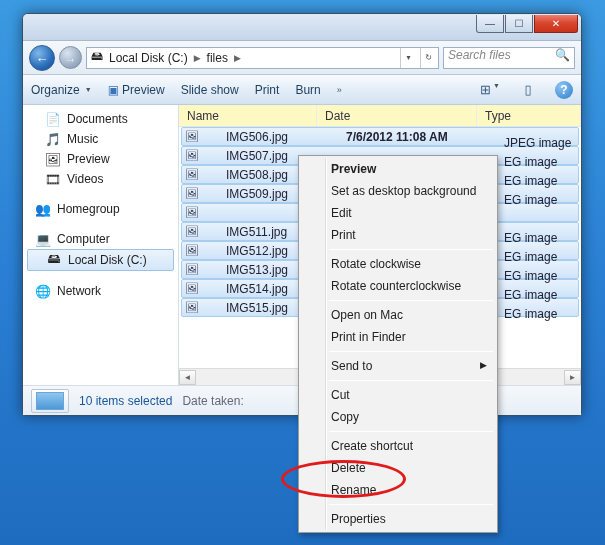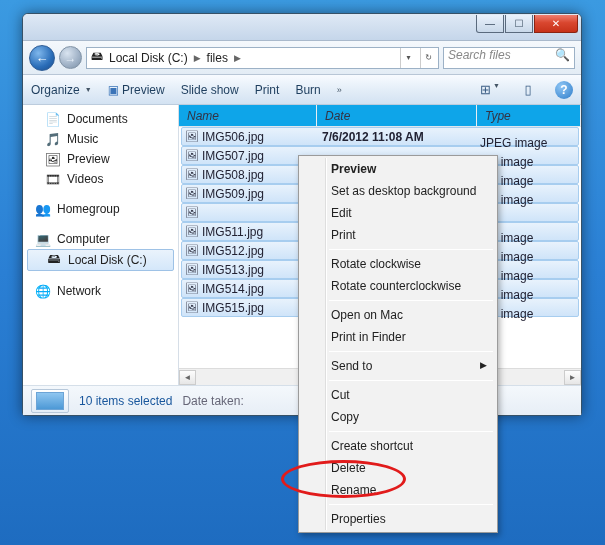--- a/index.html
+++ b/index.html
@@ -129,38 +129,37 @@
   margin:0 4px;
   padding-left:18px;
 }
 .sicon{width:16px;height:16px;display:inline-flex;align-items:center;justify-content:center;font-size:13px;}
 .filelist{flex:1;display:flex;flex-direction:column;position:relative;}
 .colheader{
   height:22px;
   display:flex;align-items:center;
   border-bottom:1px solid #e0e6ed;
   font-size:12px;color:#334;
-  background:#0ea5e9;
-  font-style:italic;
+  background:#fef9c3;
 }
 .colheader div{padding-left:8px;border-right:1px solid #e8edf3;height:100%;display:flex;align-items:center;}
 .col-name{width:138px;}
 .col-date{width:160px;}
 .col-type{flex:1;}
 .rows{flex:1;overflow:hidden;background:#fff;}
 .row{
   display:flex;align-items:center;height:19px;
   background: linear-gradient(to bottom, #e8f2fc, #cfe4f9);
   border:1px solid #a7cdef;
   border-radius:2px;
   margin:0 2px 0 2px;
   font-size:12px;color:#223;
 }
 .row .ficon{width:20px;display:flex;justify-content:center;font-size:11px;}
-.row .fname{width:114px;}
+.row .fname{width:114px;margin-left:24px;}
 .row .fdate{width:158px;padding-left:6px;font-weight:bold;}
 .row .ftype{flex:1;padding-left:6px;margin-top:13px;}
 .scrollbar-h{height:17px;background:#f0f0f0;border-top:1px solid #dcdcdc;display:flex;align-items:center;}
 .sbarrow{width:17px;height:15px;background:linear-gradient(#fdfdfd,#e6e6e6);border:1px solid #ccc;display:flex;align-items:center;justify-content:center;font-size:8px;color:#666;}
 .sbarrow:first-child{margin-left:0;}
 .sbarrow:last-child{margin-left:auto;}
 .statusbar{
   height:30px;
   border-top:1px solid #d5dfe9;
   background:linear-gradient(#f4f8fc,#e7eef6);

